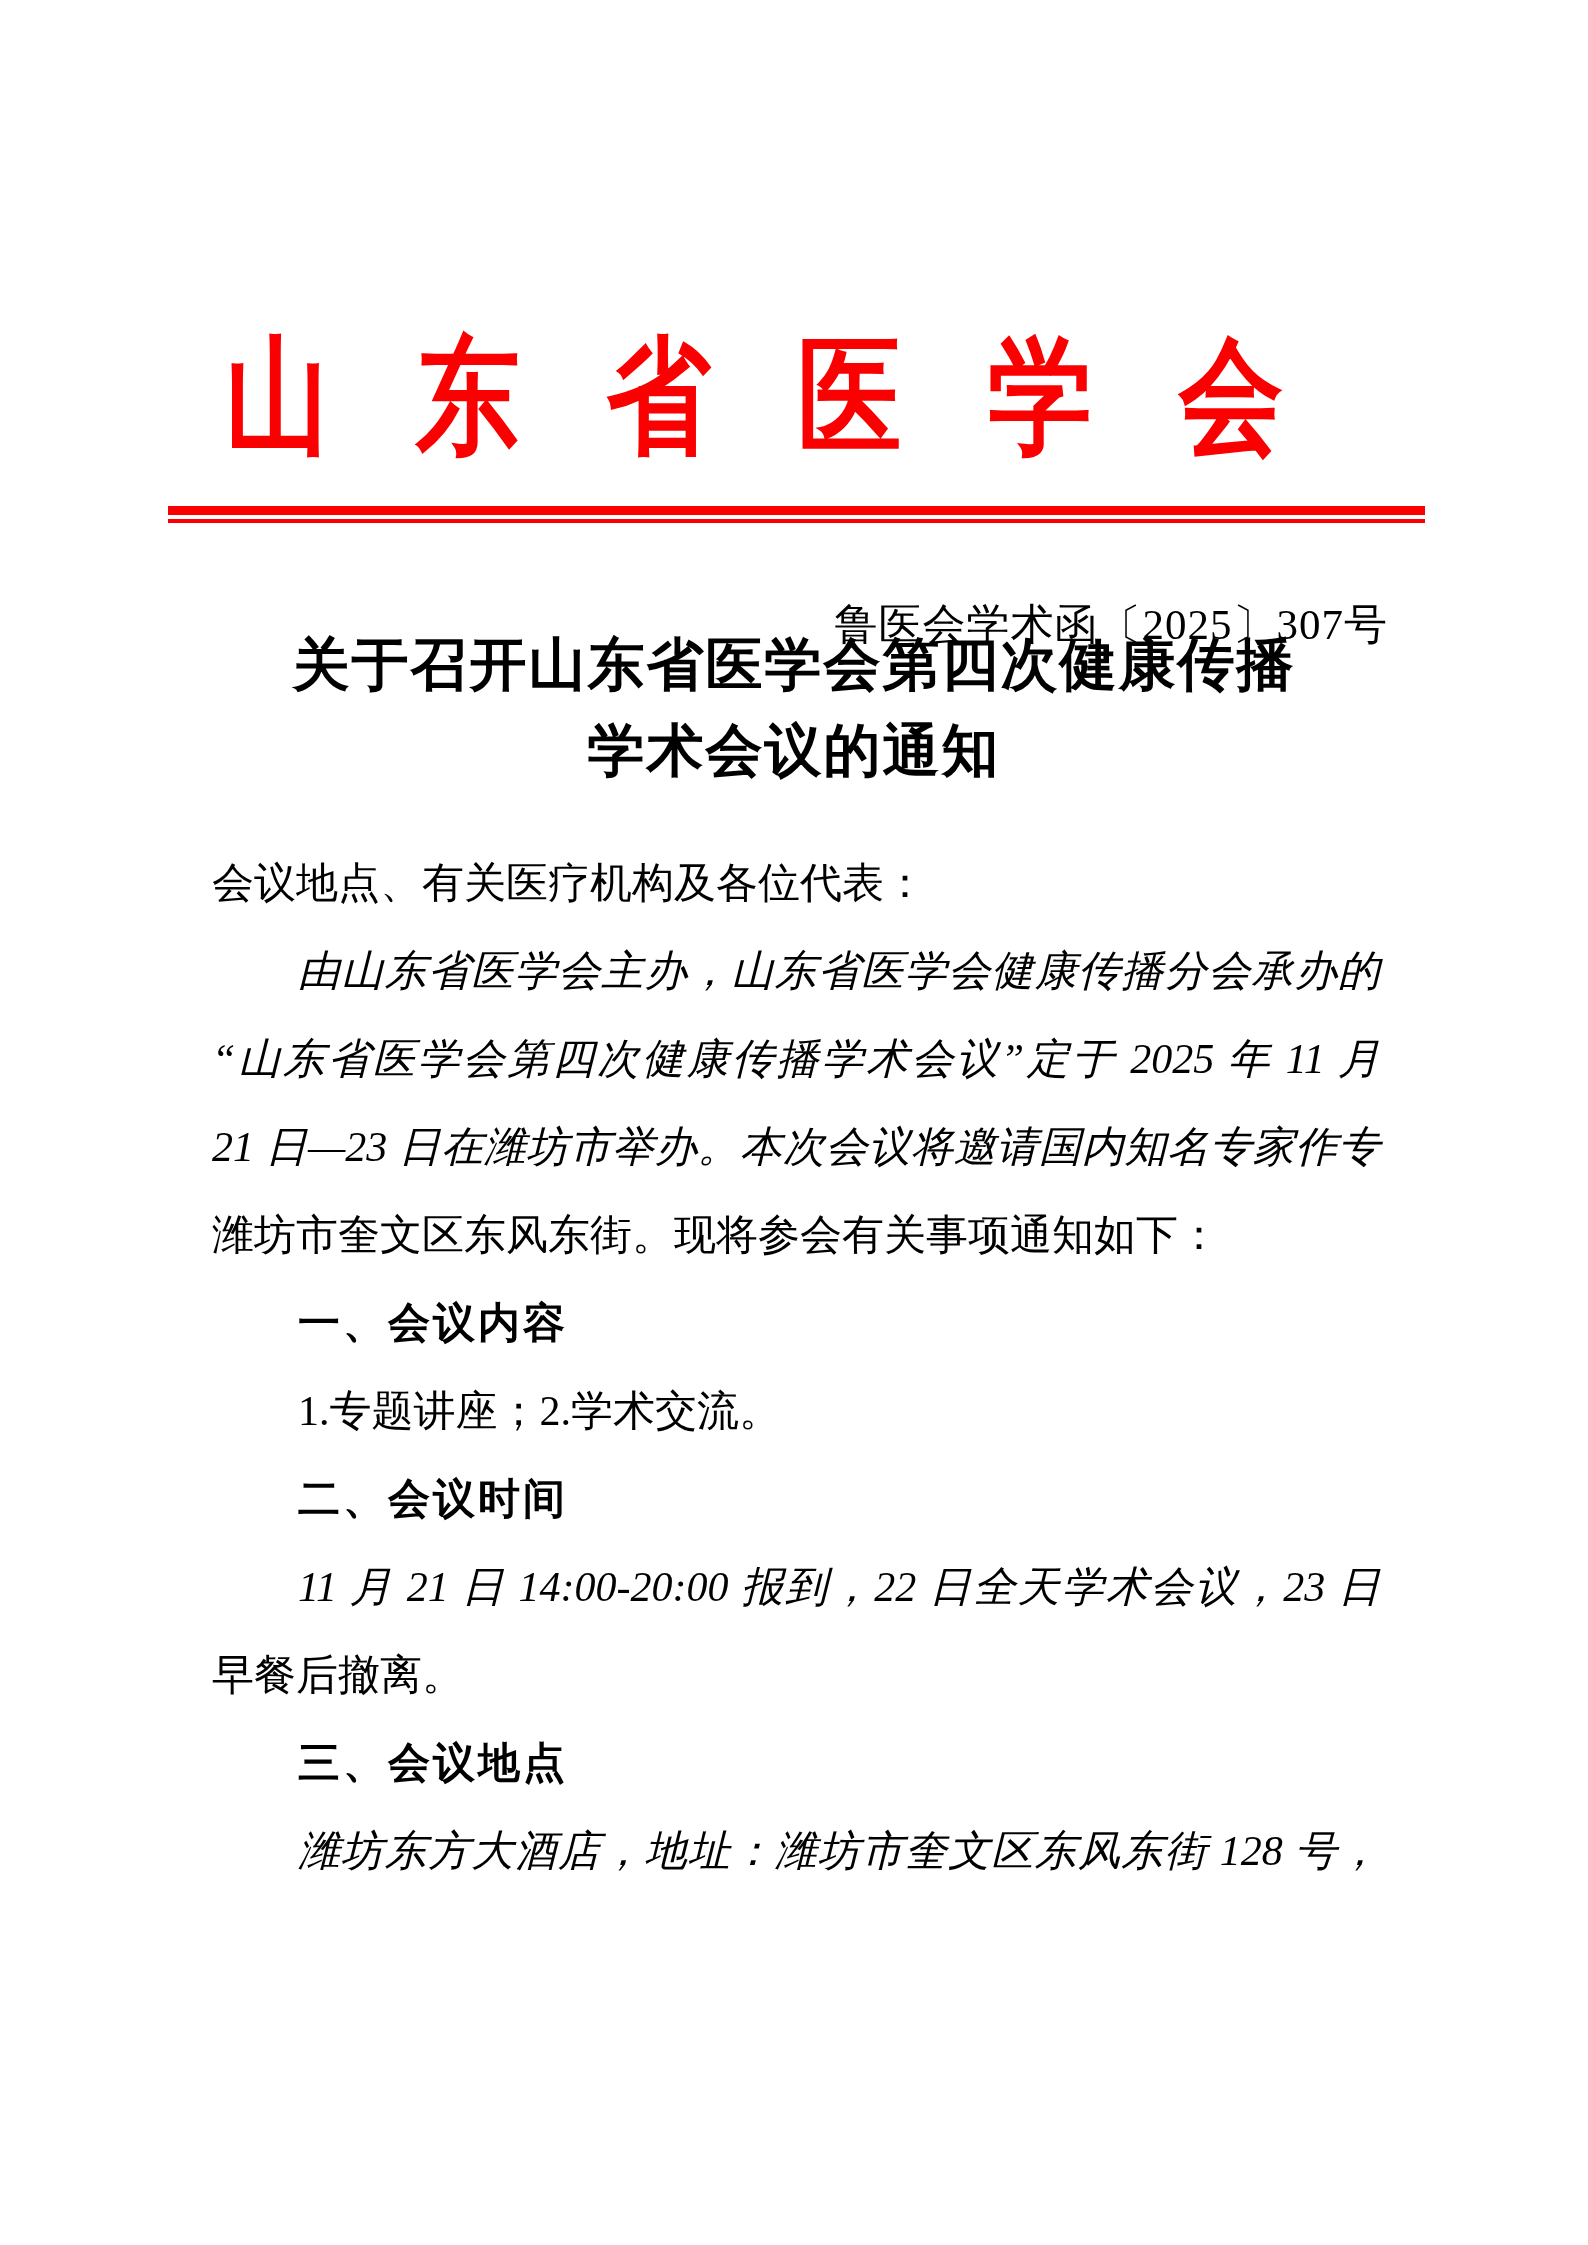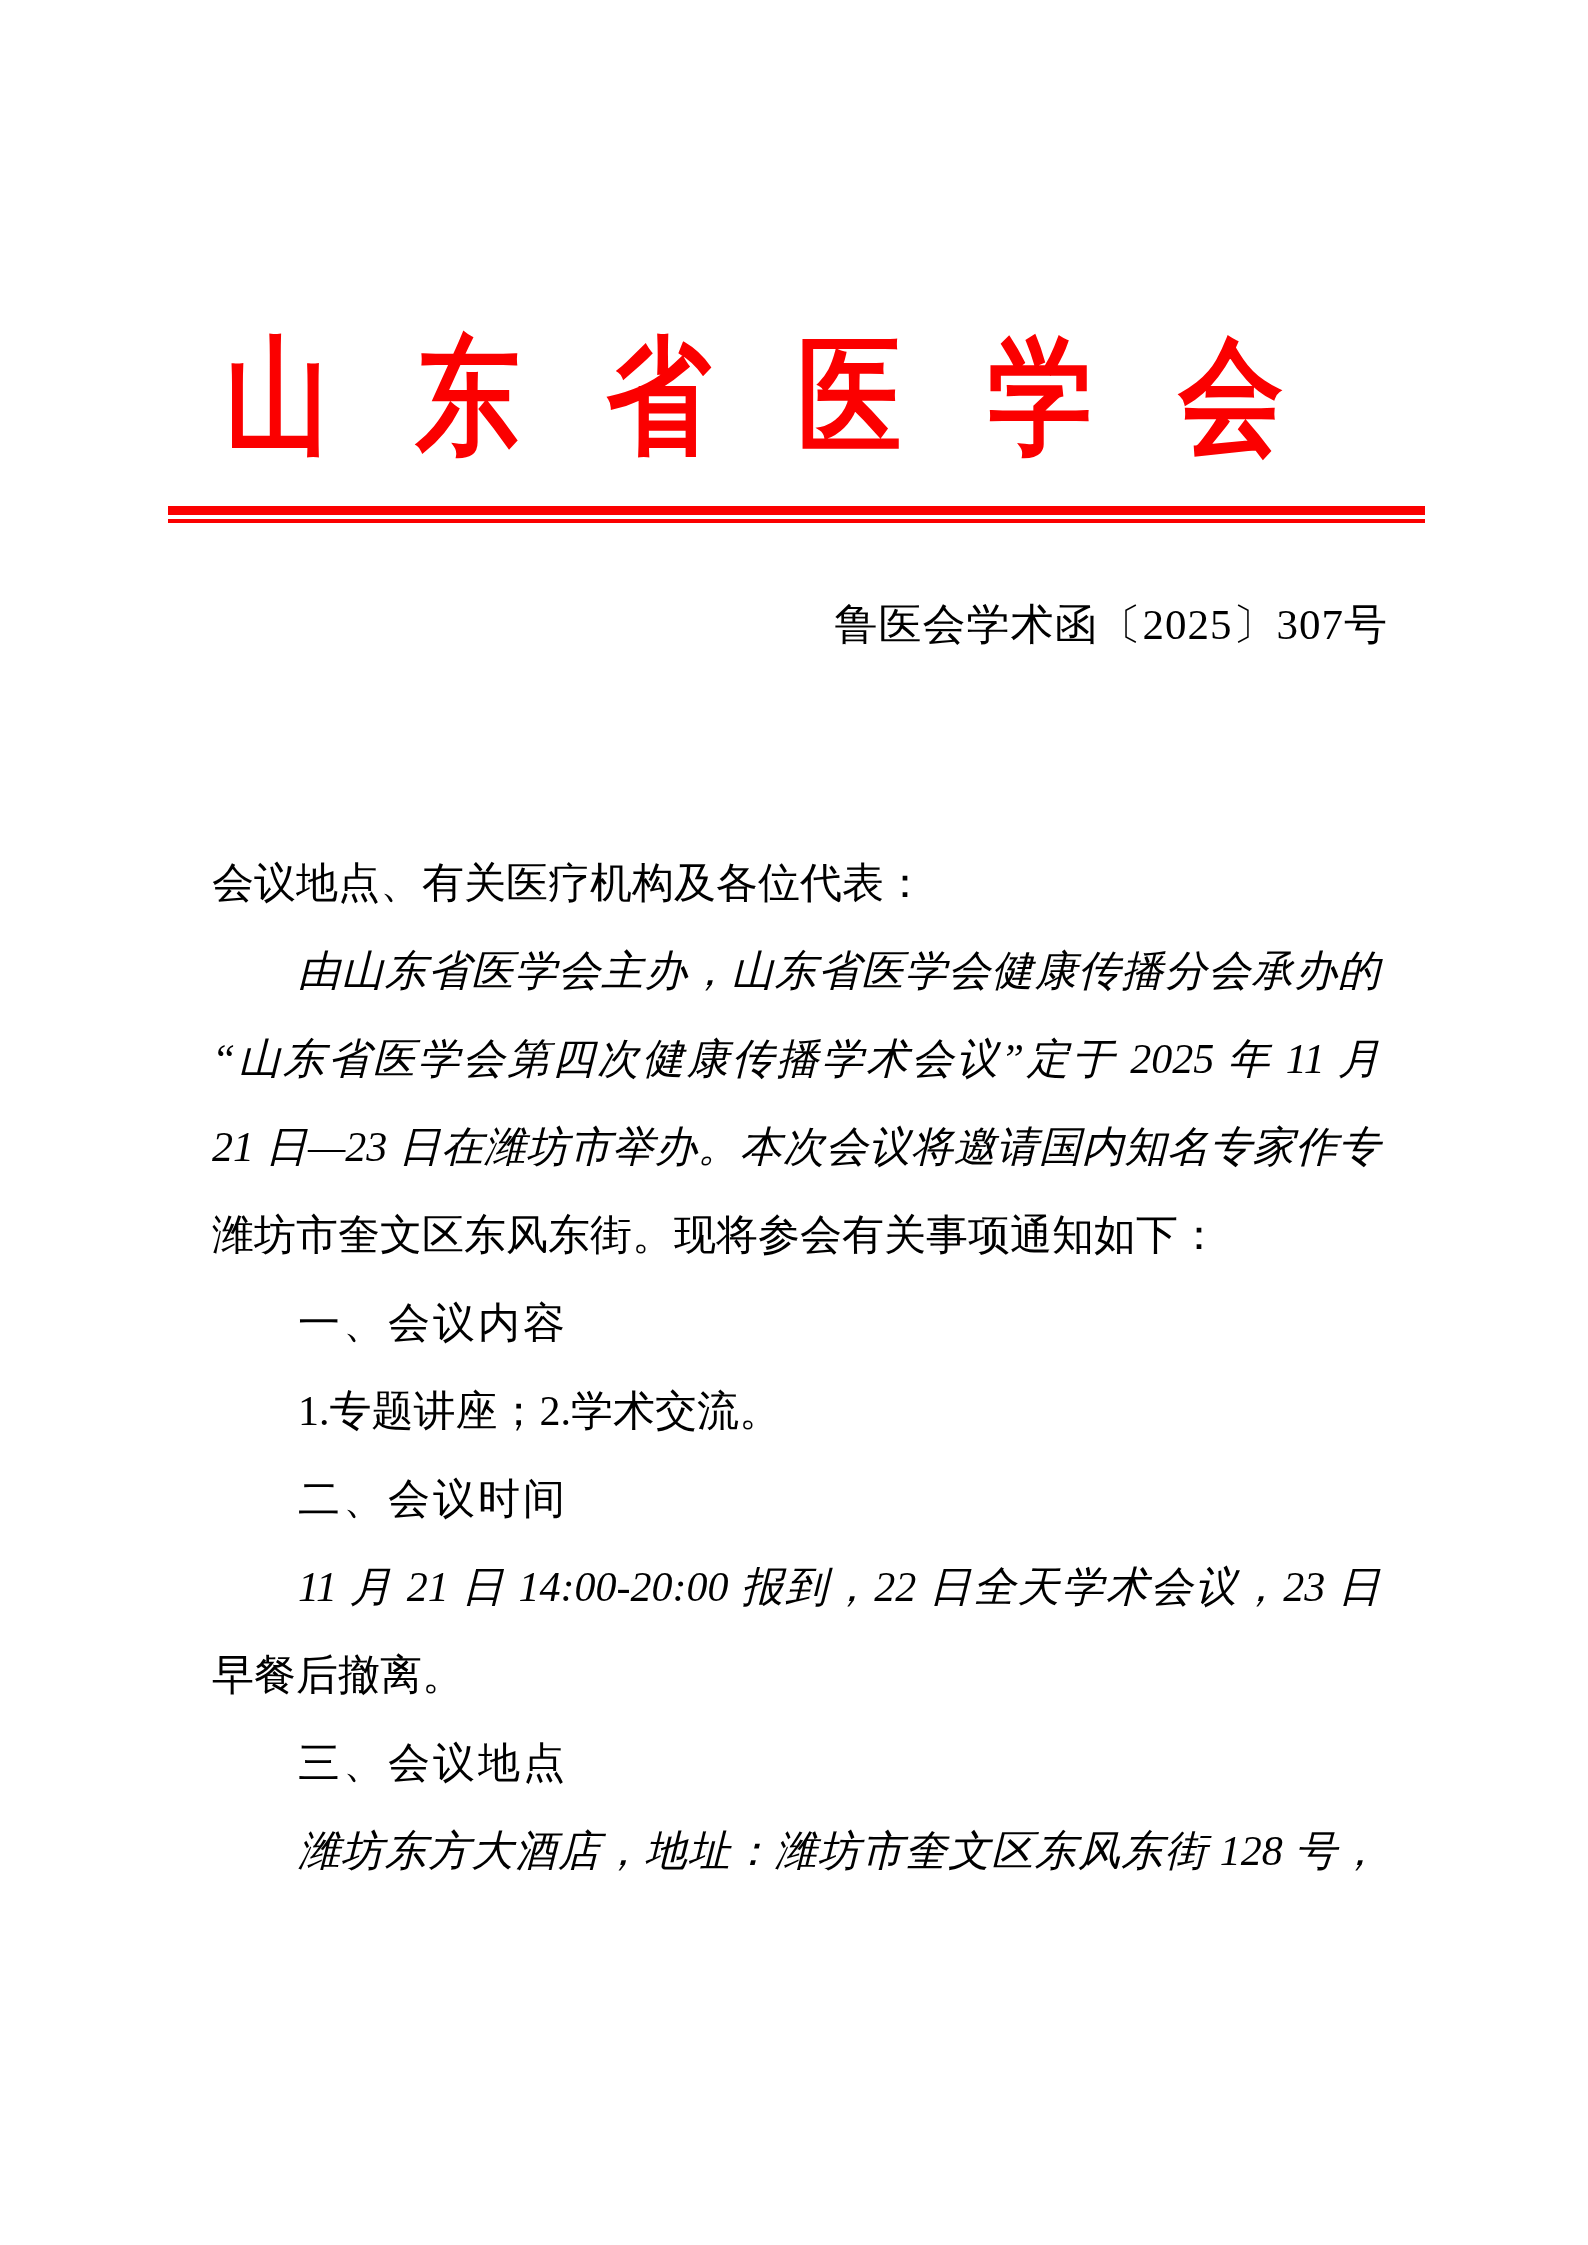--- a/index.html
+++ b/index.html
@@ -99,21 +99,21 @@
     text-align: justify;
     text-align-last: justify;
     text-justify: distribute;
     font-style: italic;
   }
   .body-text .line.indent {
     text-indent: 86px;
   }
   .body-text .line.heading {
     text-indent: 86px;
-    font-weight: normal;
+    font-weight: bold;
     font-family: "Liberation Sans", "DejaVu Sans", sans-serif;
     letter-spacing: 3px;
   }
 </style>
 </head>
 <body>
 
 <div class="page">
 
   <div class="org-header">
@@ -124,20 +124,24 @@
       <span class="org-char">医</span>
       <span class="org-char">学</span>
       <span class="org-char">会</span>
     </div>
 
   <div class="rule-thick"></div>
   <div class="rule-thin"></div>
 
   <div class="doc-number">鲁医会学术函〔2025〕307号</div>
 
+  <div class="doc-title">
+    <div>关于召开山东省医学会第四次健康传播</div>
+    <div>学术会议的通知</div>
+  </div>
 
   <div class="body-text">
 
   <div class="line ">会议地点、有关医疗机构及各位代表：</div>
       <div class="line indent fill">由山东省医学会主办，山东省医学会健康传播分会承办的</div>
       <div class="line fill">“山东省医学会第四次健康传播学术会议”定于 2025 年 11 月</div>
       <div class="line fill">21 日—23 日在潍坊市举办。本次会议将邀请国内知名专家作专</div>
       <div class="line ">潍坊市奎文区东风东街。现将参会有关事项通知如下：</div>
       <div class="line heading">一、会议内容</div>
       <div class="line indent">1.专题讲座；2.学术交流。</div>

